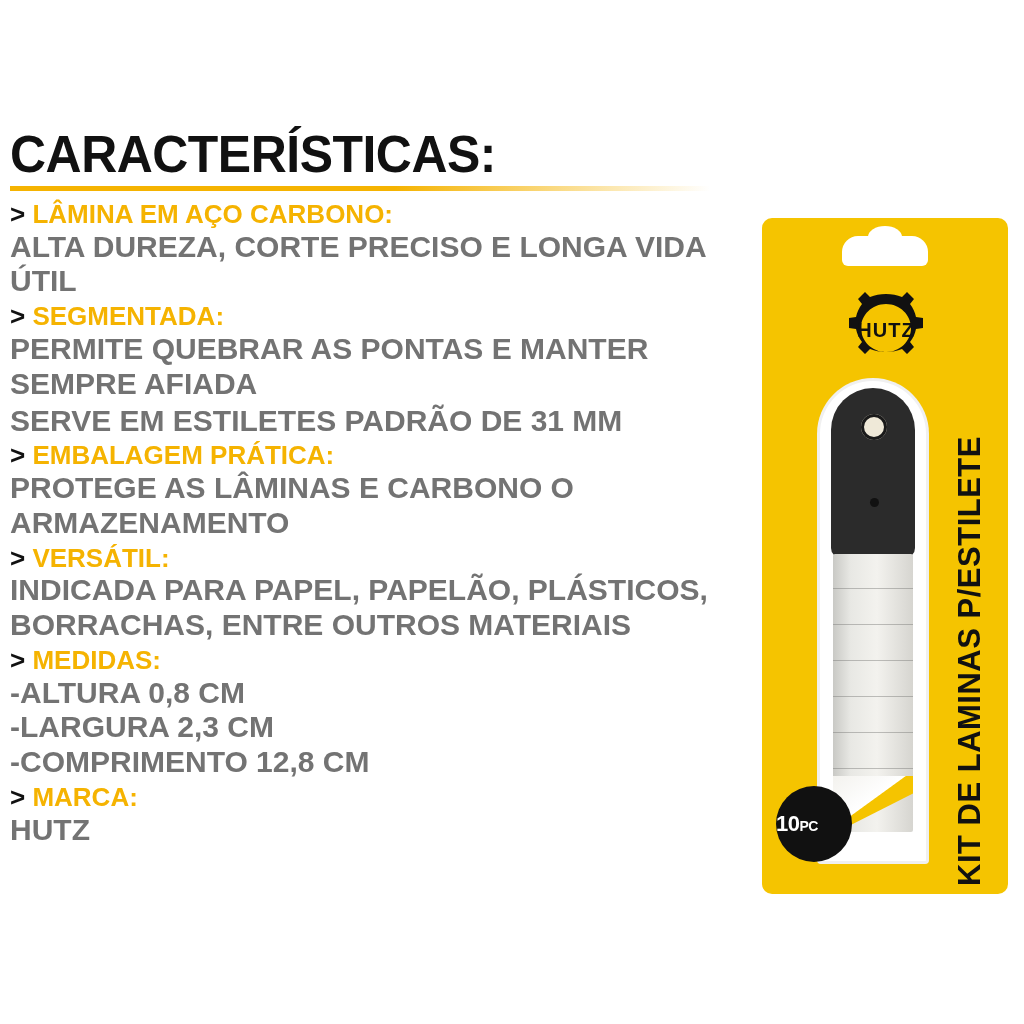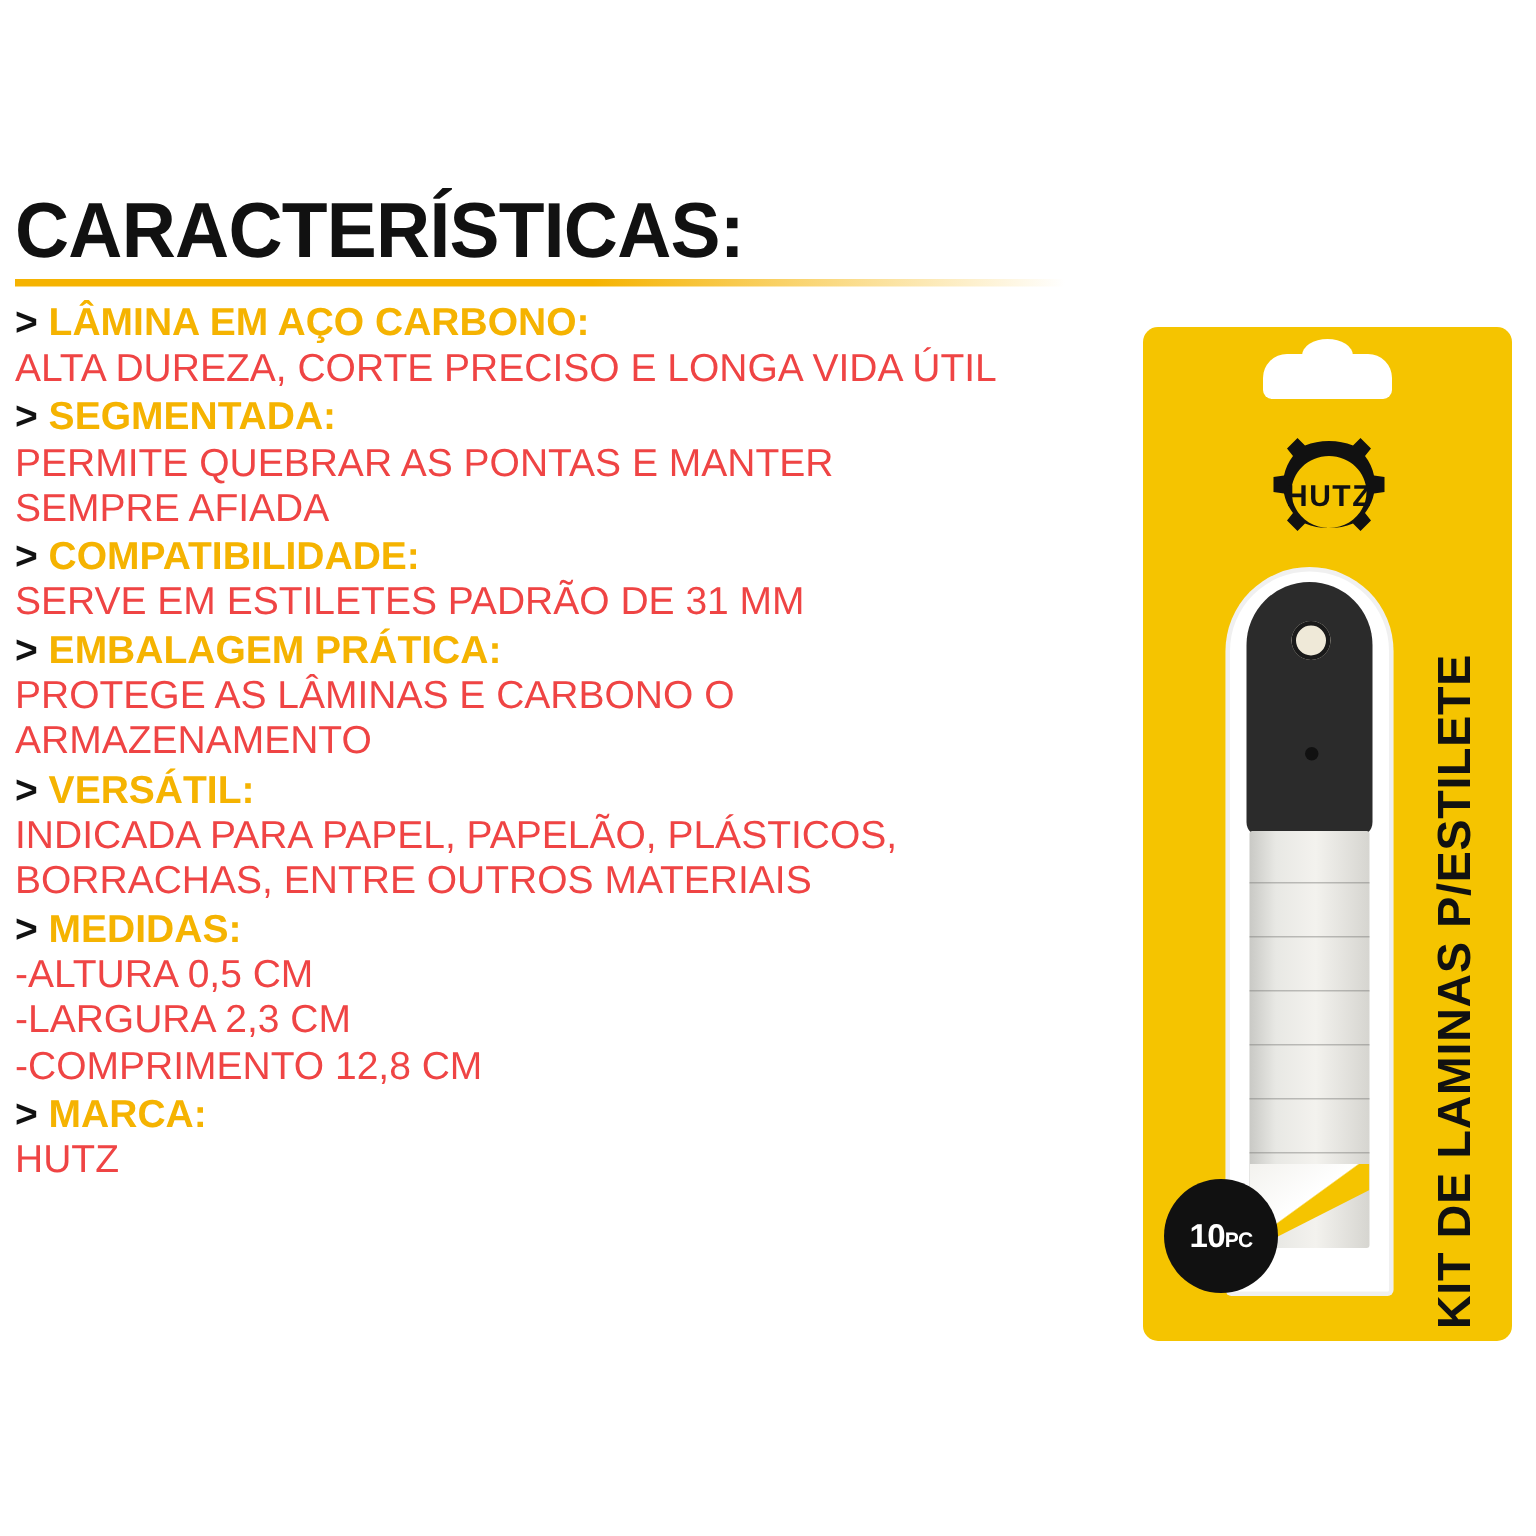--- a/index.html
+++ b/index.html
@@ -61,23 +61,23 @@
     letter-spacing: 0px;
     margin: 0;
     white-space: pre;
   }
   .feat-head .chev {
     color: #111111;
     font-weight: 800;
   }
 
   .feat-body {
-    font-size: 26px;
-    font-weight: 400;
-    color: #ef4444;
+    font-size: 30px;
+    font-weight: 700;
+    color: #737373;
     line-height: 1.16;
     margin: 0 0 1px 0;
     white-space: pre-line;
   }
 
   
   .product {
     position: absolute;
     left: 762px;
     top: 218px;
@@ -197,21 +197,21 @@
     position: absolute;
     left: 14px;
     top: 568px;
     width: 76px;
     height: 76px;
     border-radius: 50%;
     background: #111111;
     color: #ffffff;
     display: flex;
     align-items: center;
-    justify-content: center;
+    justify-content: flex-start;
   }
   .badge-text {
     font-size: 22px;
     font-weight: 800;
     letter-spacing: -0.5px;
   }
   .badge-text .pc { font-size: 14px; }
 
   
   .side-label {
@@ -250,39 +250,38 @@
       <div class="feat-body">ALTA DUREZA, CORTE PRECISO E LONGA VIDA ÚTIL</div>
     </div>
 
     <div class="feature">
       <div class="feat-head"><span class="chev">&gt;</span> SEGMENTADA:</div>
       <div class="feat-body">PERMITE QUEBRAR AS PONTAS E MANTER
 SEMPRE AFIADA</div>
     </div>
 
     <div class="feature">
-      <div class="feat-head"><span class="chev">&gt;</span> COMPATIBILIDADE:</div>
       <div class="feat-body"> SERVE EM ESTILETES PADRÃO DE 31 MM</div>
     </div>
 
     <div class="feature">
       <div class="feat-head"><span class="chev">&gt;</span> EMBALAGEM PRÁTICA:</div>
       <div class="feat-body">PROTEGE AS LÂMINAS E CARBONO O
 ARMAZENAMENTO</div>
     </div>
 
     <div class="feature">
       <div class="feat-head"><span class="chev">&gt;</span> VERSÁTIL:</div>
       <div class="feat-body">INDICADA PARA PAPEL, PAPELÃO, PLÁSTICOS,
 BORRACHAS, ENTRE OUTROS MATERIAIS</div>
     </div>
 
     <div class="feature">
       <div class="feat-head"><span class="chev">&gt;</span> MEDIDAS:</div>
-      <div class="feat-body">-ALTURA 0,5 CM
+      <div class="feat-body">-ALTURA 0,8 CM
 -LARGURA 2,3 CM
 -COMPRIMENTO 12,8 CM</div>
     </div>
 
     <div class="feature">
       <div class="feat-head"><span class="chev">&gt;</span> MARCA:</div>
       <div class="feat-body">HUTZ</div>
     </div>
 
   </div>

